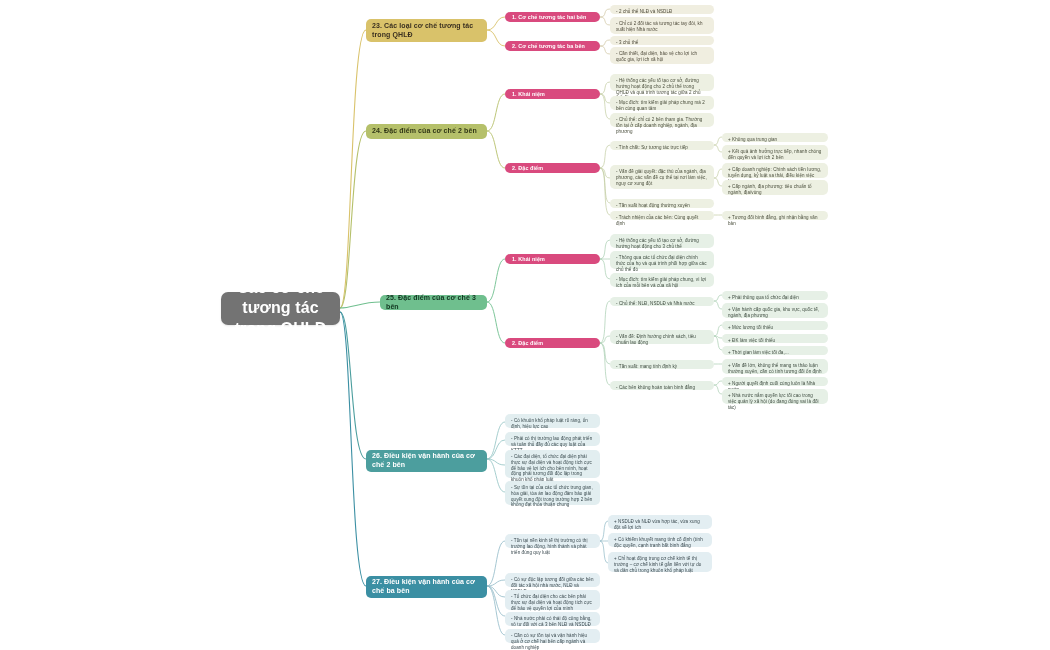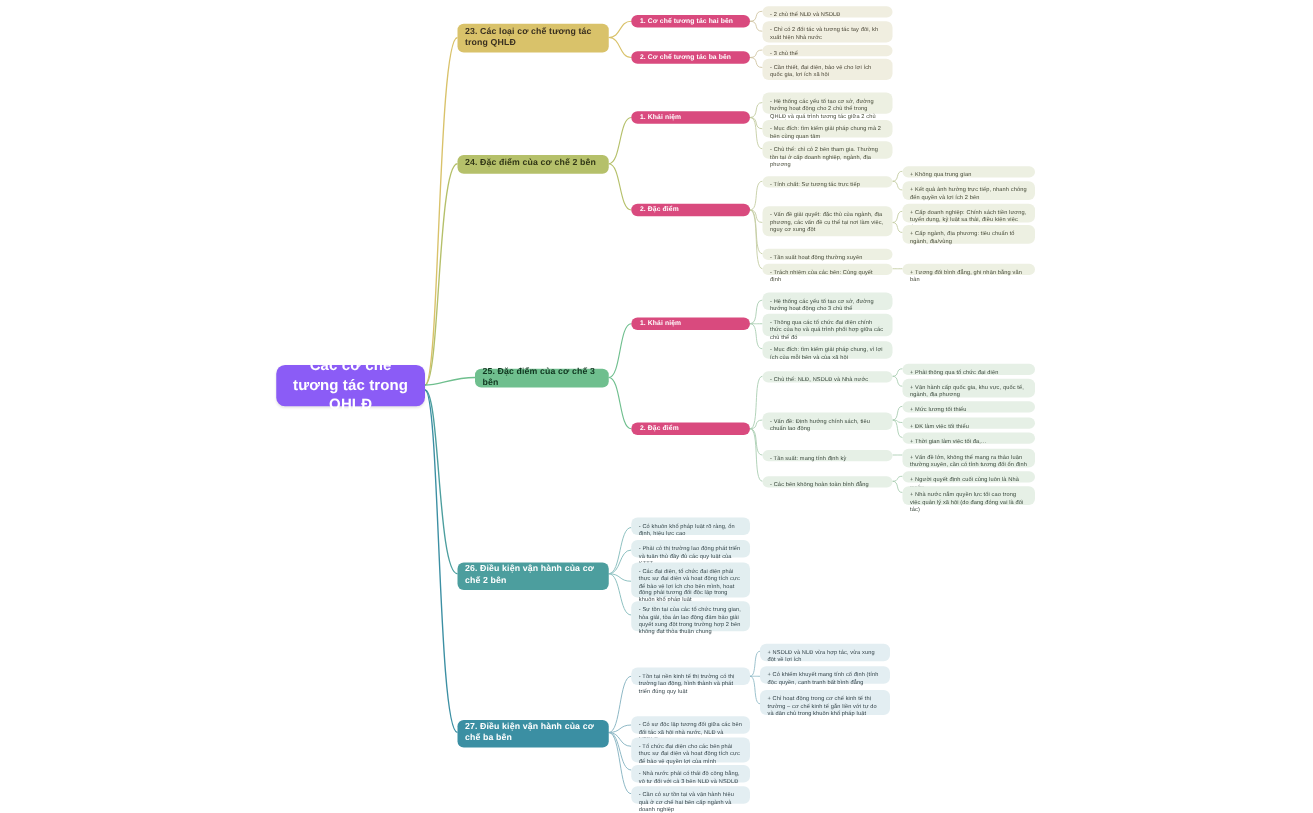--- a/index.html
+++ b/index.html
@@ -23,23 +23,23 @@
   .node {
     position: absolute;
     border-radius: 5px;
     padding: 4px 6px;
     line-height: 1.28;
     letter-spacing: 0.1px;
     word-wrap: break-word;
   }
   
   .n-root {
-    background: #8b5cf6;
+    background: #737373;
     color: #ffffff;
-    font-size: 12px;
+    font-size: 16px;
     font-weight: bold;
     text-align: center;
     border-radius: 7px;
     display: flex;
     align-items: center;
     justify-content: center;
     padding: 6px 8px;
     box-shadow: 0 1px 2px rgba(0,0,0,.10);
   }
   

